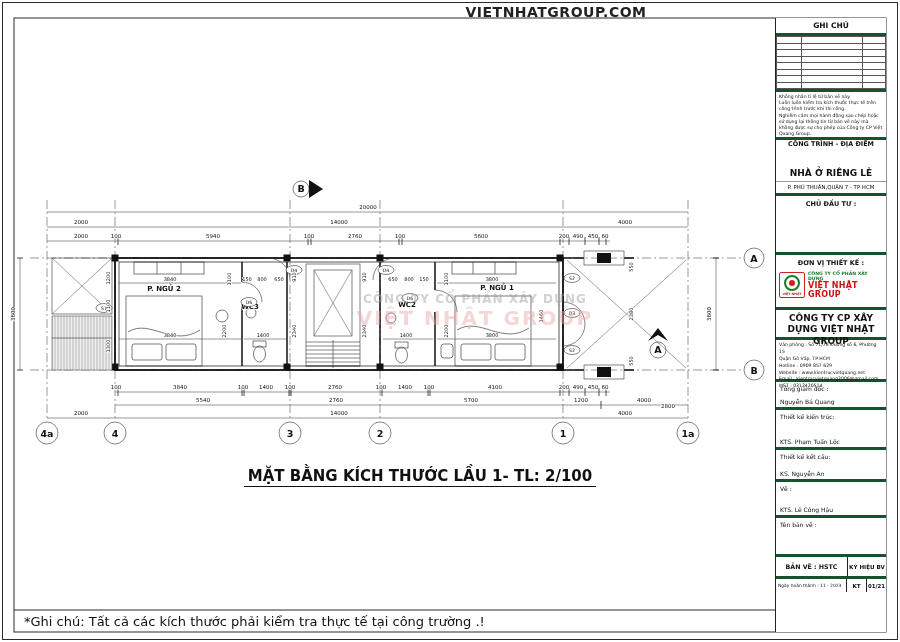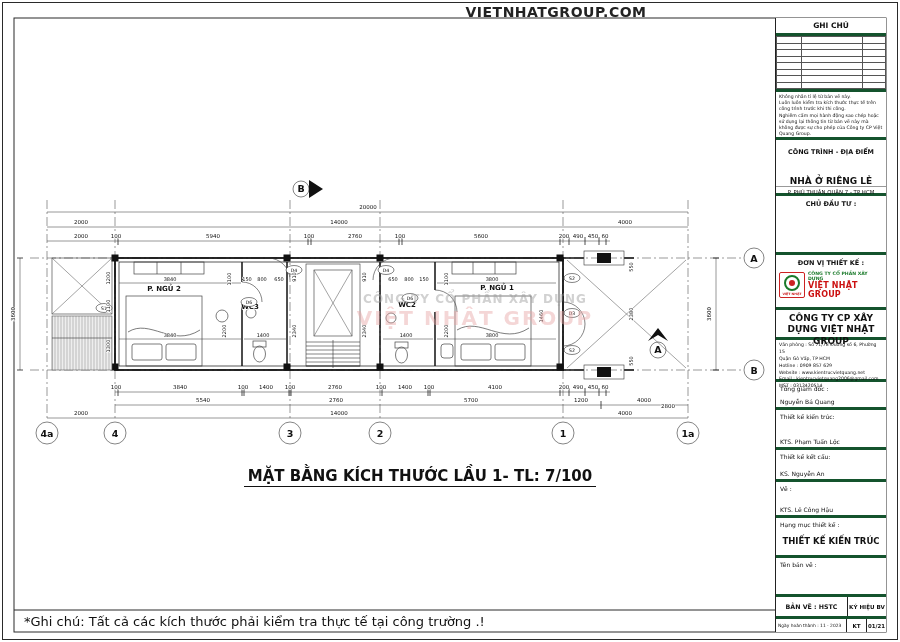--- a/index.html
+++ b/index.html
@@ -35,21 +35,21 @@
 
   
   .tblock{position:absolute;left:775px;top:18px;width:111px;height:614px;background:#fff;
           border-left:1px solid #222;display:flex;flex-direction:column;box-sizing:border-box;}
   .tb{border-bottom:3px solid #14532d;box-sizing:border-box;position:relative;flex:none;}
   .tb-head{display:flex;align-items:center;justify-content:center;font-size:7.5px;font-weight:bold;}
   .gtable{width:100%;height:100%;border-collapse:collapse;}
   .gtable td{border:0.5px solid #555;padding:0;}
   .notes{font-size:4.6px;line-height:1.35;padding:2px 3px;color:#111;}
   .proj{display:flex;flex-direction:column;align-items:center;}
-  .proj-h{font-size:6.4px;font-weight:bold;margin-top:8px;}
+  .proj-h{font-size:6.4px;font-weight:bold;margin-top:0;}
   .proj-n{font-size:9px;font-weight:bold;margin-top:20px;}
   .proj-a{font-size:5.4px;margin-top:auto;margin-bottom:3px;border-top:0.5px solid #999;width:100%;text-align:center;padding-top:2px;}
   .lab{font-size:6px;padding:3px 4px 0;}
   .labc{font-size:6.5px;font-weight:bold;text-align:center;padding-top:4px;}
   .sig-name{position:absolute;left:4px;bottom:2px;font-size:6px;}
   .logo-row{display:flex;align-items:center;gap:3px;padding:4px 2px 0 3px;}
   .logo-box{width:24px;height:24px;border:1px solid #cc2222;border-radius:2px;flex:none;
             display:flex;flex-direction:column;align-items:center;justify-content:center;}
   .logo-ring{width:12px;height:12px;border:2.5px solid #1a7a2a;border-radius:50%;position:relative;}
   .logo-ring:after{content:"";position:absolute;left:3px;top:3px;width:6px;height:6px;background:#cc2222;border-radius:50%;}
@@ -387,21 +387,21 @@
 </svg>
 
 <div class="banner">VIETNHATGROUP.COM</div>
 
 <div class="watermark">
   <div class="wm1">CÔNG TY CỔ PHẦN XÂY DỰNG</div>
   <div class="wm2">VIỆT NHẬT GROUP</div>
 </div>
 
 <div class="plan-title">
-  <span>MẶT BẰNG KÍCH THƯỚC LẦU 1- TL: 7/100</span>
+  <span>MẶT BẰNG KÍCH THƯỚC LẦU 1- TL: 2/100</span>
 </div>
 
 <div class="footnote">*Ghi chú: Tất cả các kích thước phải kiểm tra thực tế tại công trường .!</div>
 
 <div class="tblock">
 
   <div class="tb tb-head" style="height:18px">GHI CHÚ</div>
 
   <div class="tb" style="height:56px">
     <table class="gtable">
@@ -504,24 +504,20 @@
   <div class="tb" style="height:32px">
     <div class="lab">Thiết kế kết cấu:</div>
     <div class="sig-name">KS. Nguyễn An</div>
   </div>
 
   <div class="tb" style="height:36px">
     <div class="lab">Vẽ :</div>
     <div class="sig-name">KTS. Lê Công Hậu</div>
   </div>
 
-  <div class="tb" style="height:40px">
-    <div class="lab">Hạng mục thiết kế :</div>
-    <div class="cat-val">THIẾT KẾ KIẾN TRÚC</div>
-  </div>
 
   <div class="tb" style="height:39px">
     <div class="lab">Tên bản vẽ :</div>
   </div>
 
   <div class="tb foot1" style="height:22px">
     <div class="c1">BẢN VẼ : HSTC</div>
     <div class="c2">KÝ HIỆU BV</div>
   </div>
 

